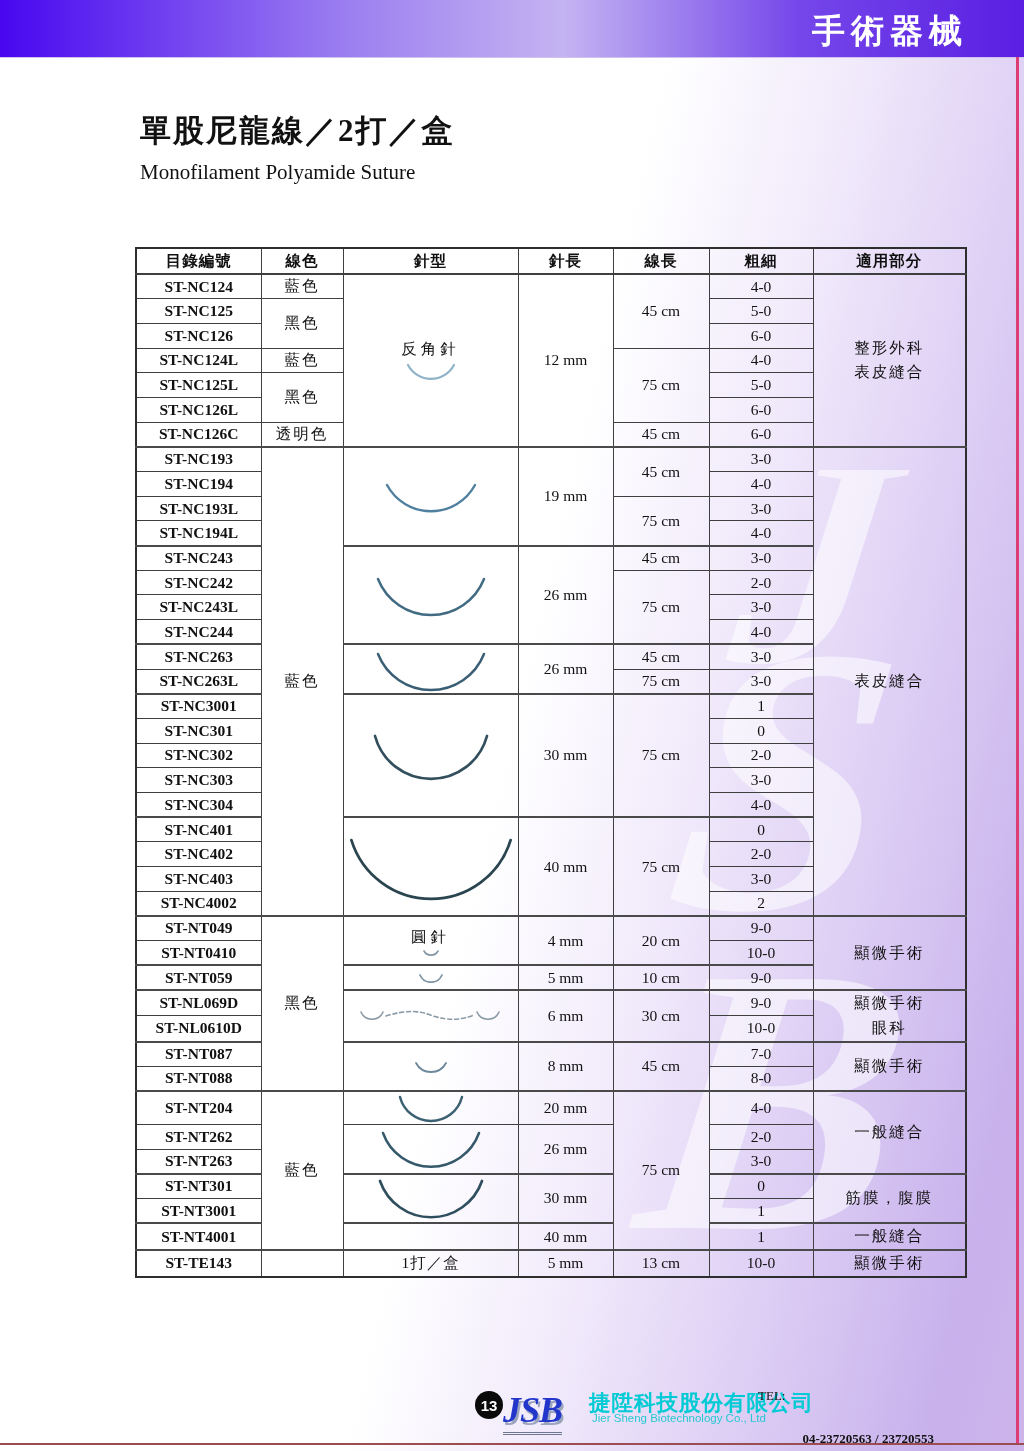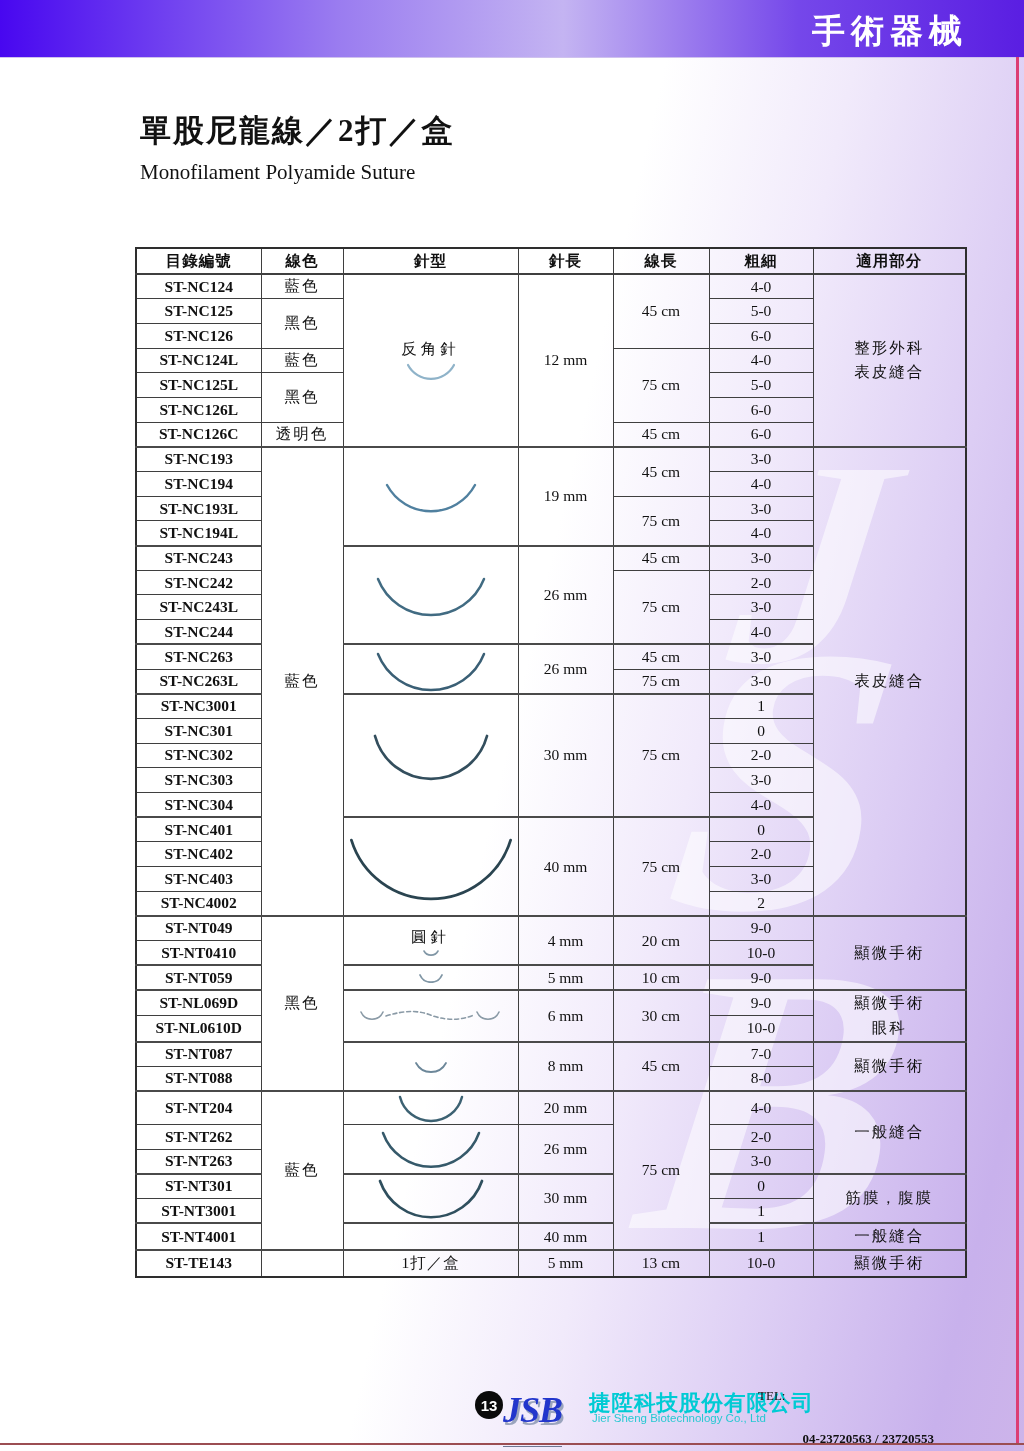--- a/index.html
+++ b/index.html
@@ -41,21 +41,21 @@
   td.col-needle .cellwrap{display:flex;flex-direction:column;height:100%;}
   td.col-needle .ntype-label{padding-top:3px;letter-spacing:4px;}
   td.col-needle .needle-icon{flex:1;display:flex;align-items:center;justify-content:center;}
   tr.group-start td{border-top-width:2px;border-top-color:#4a4a4a;}
   
   .page-circle{position:absolute;left:459px;top:1391px;width:28px;height:28px;border-radius:50%;
     background:#0a0a0a;color:#fff;font:bold 15px "Liberation Sans",sans-serif;
     display:flex;align-items:center;justify-content:center;margin-left:16px;}
   .logo-jsb{position:absolute;left:503px;top:1389px;font:italic 900 36px "Liberation Serif",serif;
     color:#2236cc;letter-spacing:-1px;text-shadow:2px 3px 0 #9aa4bd;border-bottom:3px double #6d7792;
-    padding-bottom:13px;}
+    padding-bottom:1px;}
   .company-zh{position:absolute;left:589px;top:1388px;font-size:21.5px;font-weight:bold;
     color:#00cbd4;letter-spacing:1px;font-family:"Liberation Sans",sans-serif;}
   .company-en{position:absolute;left:592px;top:1412px;font-size:11.5px;color:#27c9d2;
     font-family:"Liberation Sans",sans-serif;}
   .contact{position:absolute;left:758px;top:1387px;font-size:13px;line-height:1.45;color:#101010;}
   .contact .row{display:flex;gap:17px;}
   .contact .num{font-weight:bold;margin-top:43px;}
   .line-right{position:absolute;right:5px;top:57px;bottom:6px;width:3px;background:#dc3d74;}
   .line-bottom{position:absolute;left:0;right:0;top:1443px;height:2px;background:#9b4d52;}
 </style>

